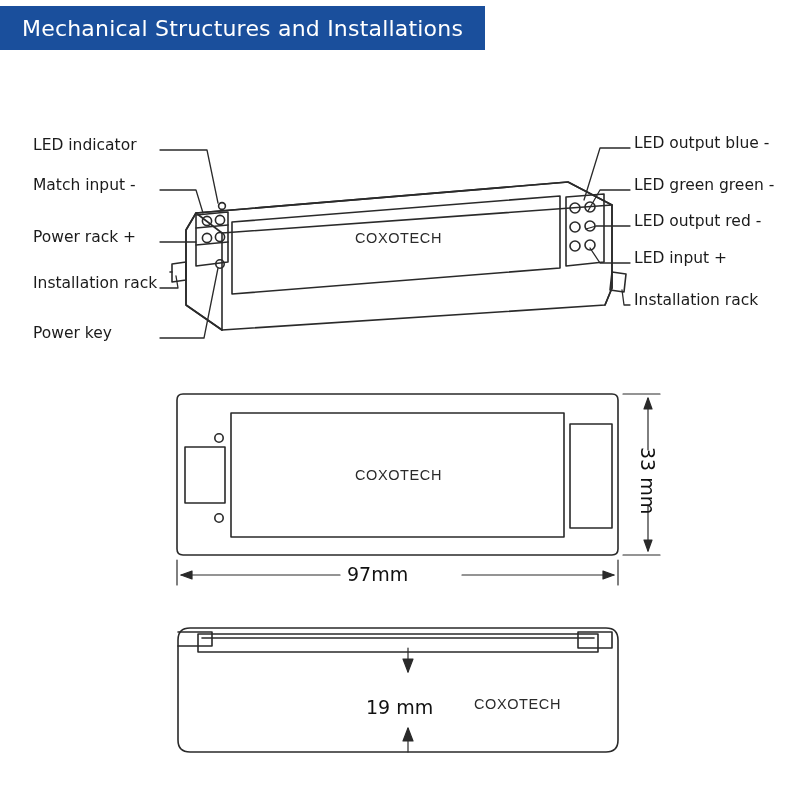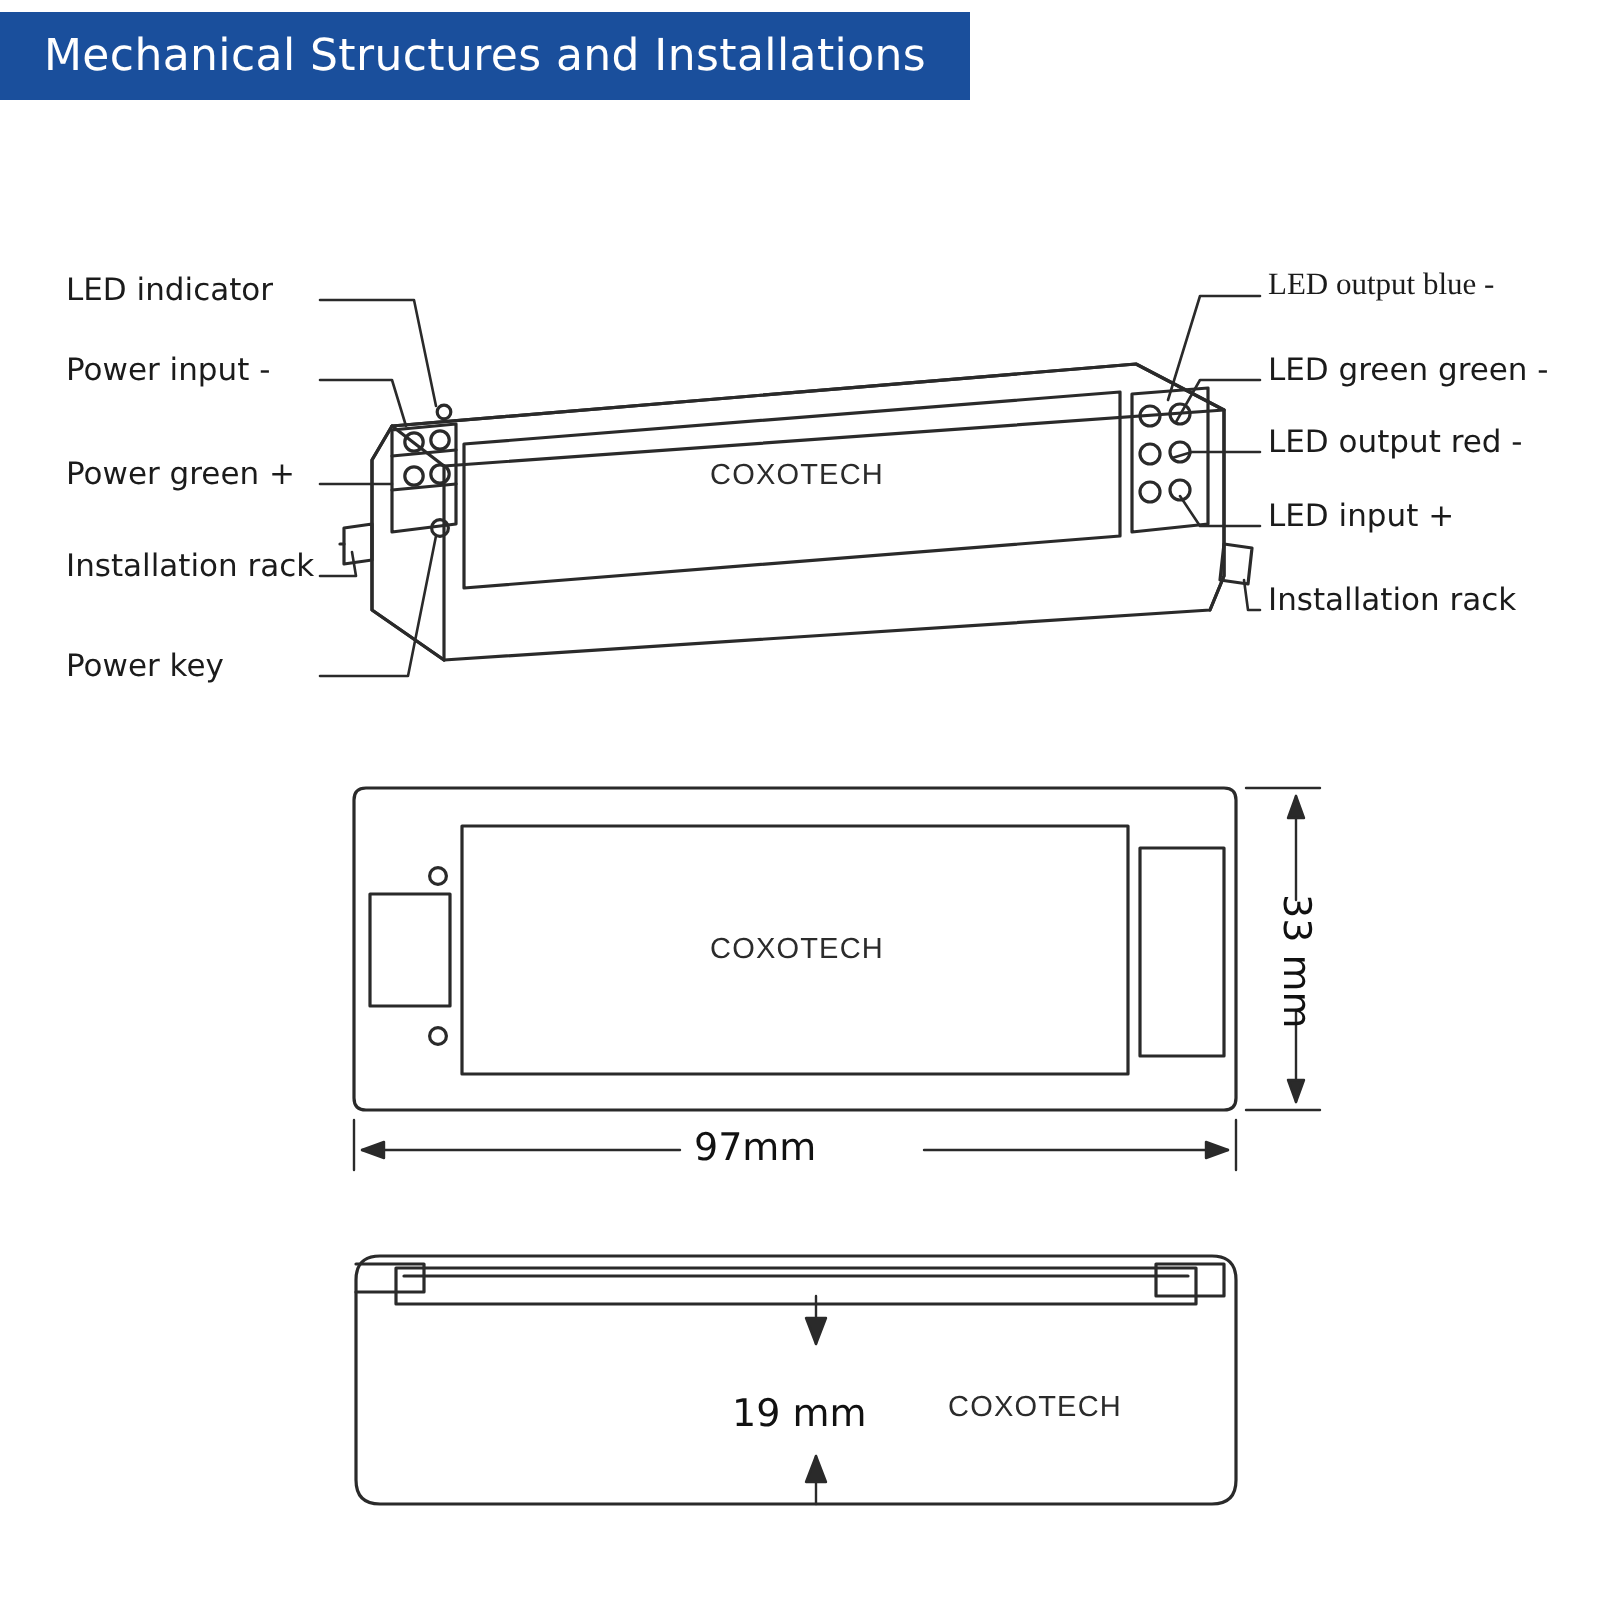--- a/index.html
+++ b/index.html
@@ -190,26 +190,26 @@
         <path d="M 408 648 L 408 672"></path>
         <path d="M 408 672 L 403 659 L 413 659 Z" fill="#2a2a2a"></path>
         <path d="M 408 752 L 408 728"></path>
         <path d="M 408 728 L 403 741 L 413 741 Z" fill="#2a2a2a"></path>
       </g>
 
     </g>
   </svg>
 
   <div class="callout-label" style="left:33px; top:136px;text-align:right;">LED indicator</div>
-  <div class="callout-label" style="left:33px; top:176px;">Power input -</div>
-  <div class="callout-label" style="left:33px; top:228px;">Power green +</div>
+  <div class="callout-label" style="left:33px; top:176px;">Match input -</div>
+  <div class="callout-label" style="left:33px; top:228px;">Power rack +</div>
   <div class="callout-label" style="left:33px; top:274px;">Installation rack</div>
   <div class="callout-label" style="left:33px; top:324px;">Power key</div>
 
-  <div class="callout-label" style="left:634px; top:134px;font-family:Liberation Serif, serif;">LED output blue -</div>
+  <div class="callout-label" style="left:634px; top:134px;">LED output blue -</div>
   <div class="callout-label" style="left:634px; top:176px;">LED green green -</div>
   <div class="callout-label" style="left:634px; top:212px;">LED output red -</div>
   <div class="callout-label" style="left:634px; top:249px;">LED input +</div>
   <div class="callout-label" style="left:634px; top:291px;">Installation rack</div>
 
   <div class="brand-label" style="left:355px; top:230px;">COXOTECH</div>
   <div class="brand-label" style="left:355px; top:467px;">COXOTECH</div>
   <div class="brand-label" style="left:474px; top:696px;">COXOTECH</div>
 
   <div class="dim-label" style="left:347px; top:563px;">97mm</div>

